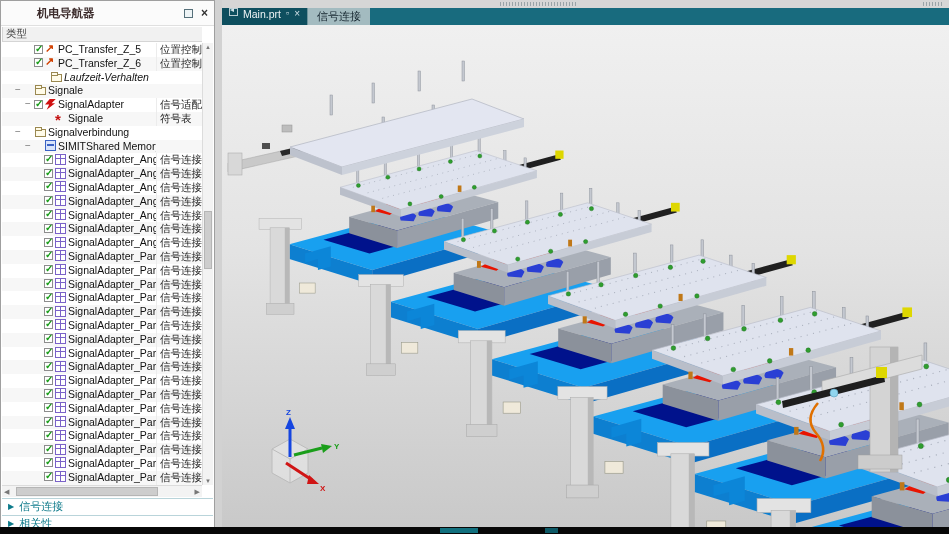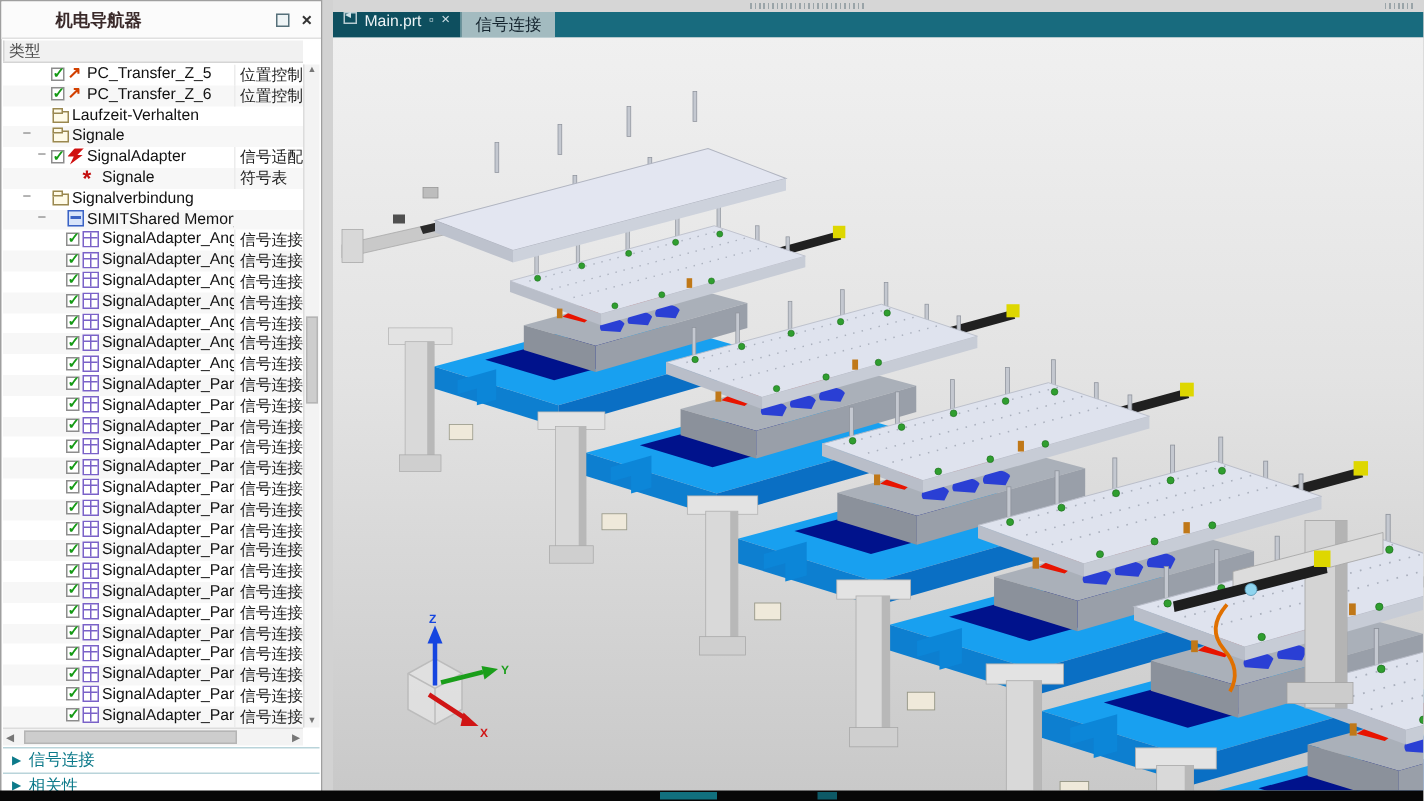--- a/index.html
+++ b/index.html
@@ -130,21 +130,21 @@
         <div class="trow">
           <span class="tname" style="padding-left: 22px;">
             <span class="exp" style="visibility: hidden;"></span>
             <span class="cb"></span>
             <span class="ico pos"></span>
             <span class="nm">PC_Transfer_Z_6</span>
           </span>
           <span class="ttype">位置控制</span>
         </div>
         <div class="trow">
-          <span class="tname" style="padding-left: 12px;">
+          <span class="tname" style="padding-left: 28px; font-style: italic;">
             <span class="exp" style="visibility: hidden;"></span>
             <span class="cb" style="visibility: hidden;"></span>
             <span class="ico folder"></span>
             <span class="nm">Laufzeit-Verhalten</span>
           </span>
           <span class="ttype"></span>
         </div>
         <div class="trow">
           <span class="tname" style="padding-left: 12px;">
             <span class="exp">−</span>

